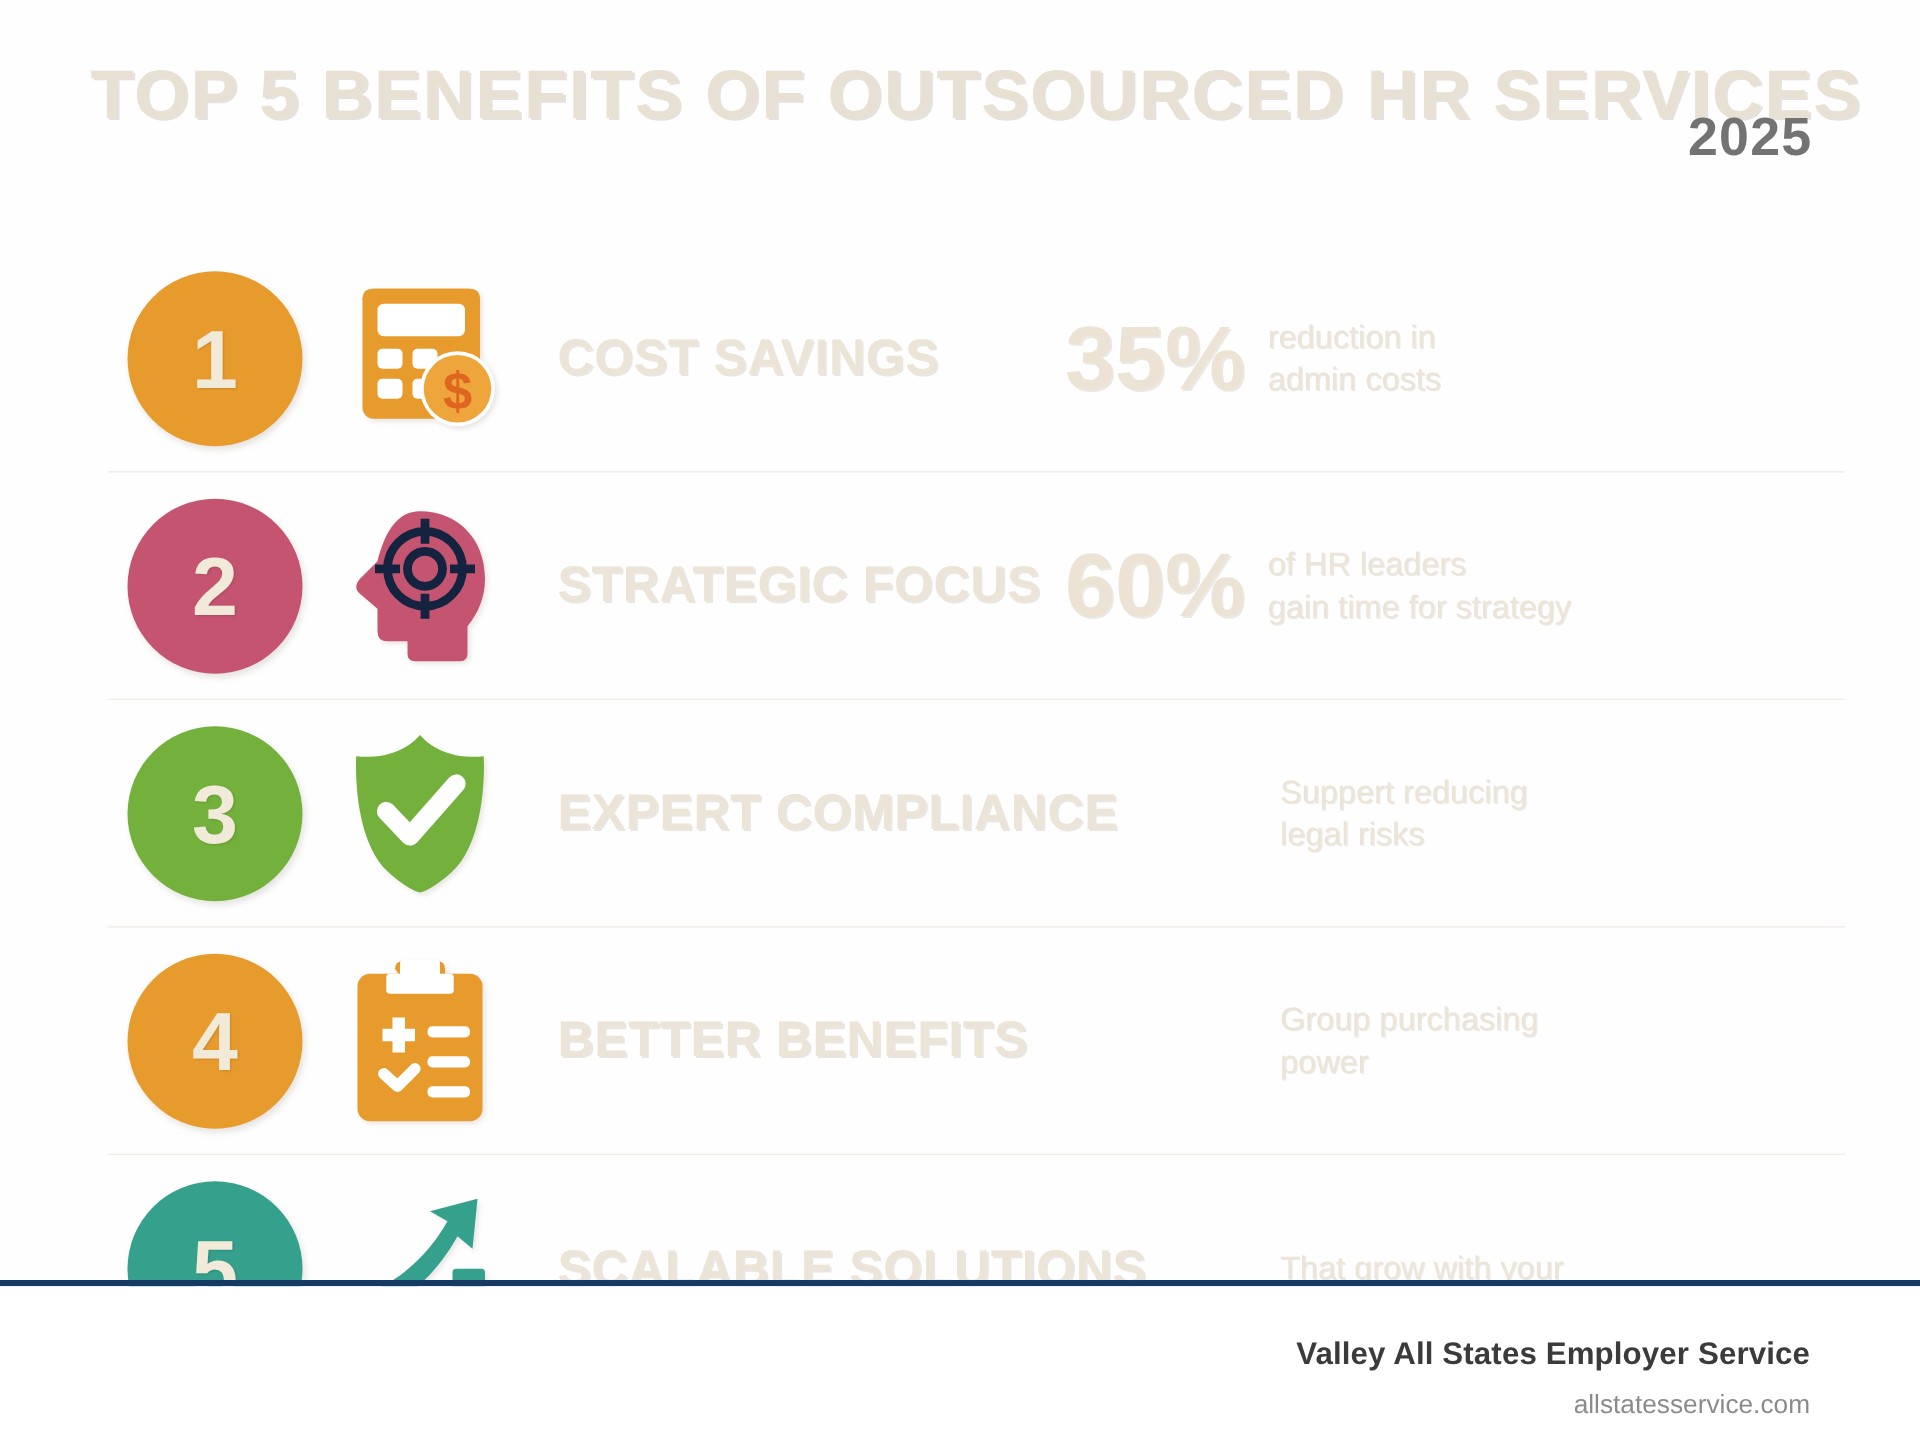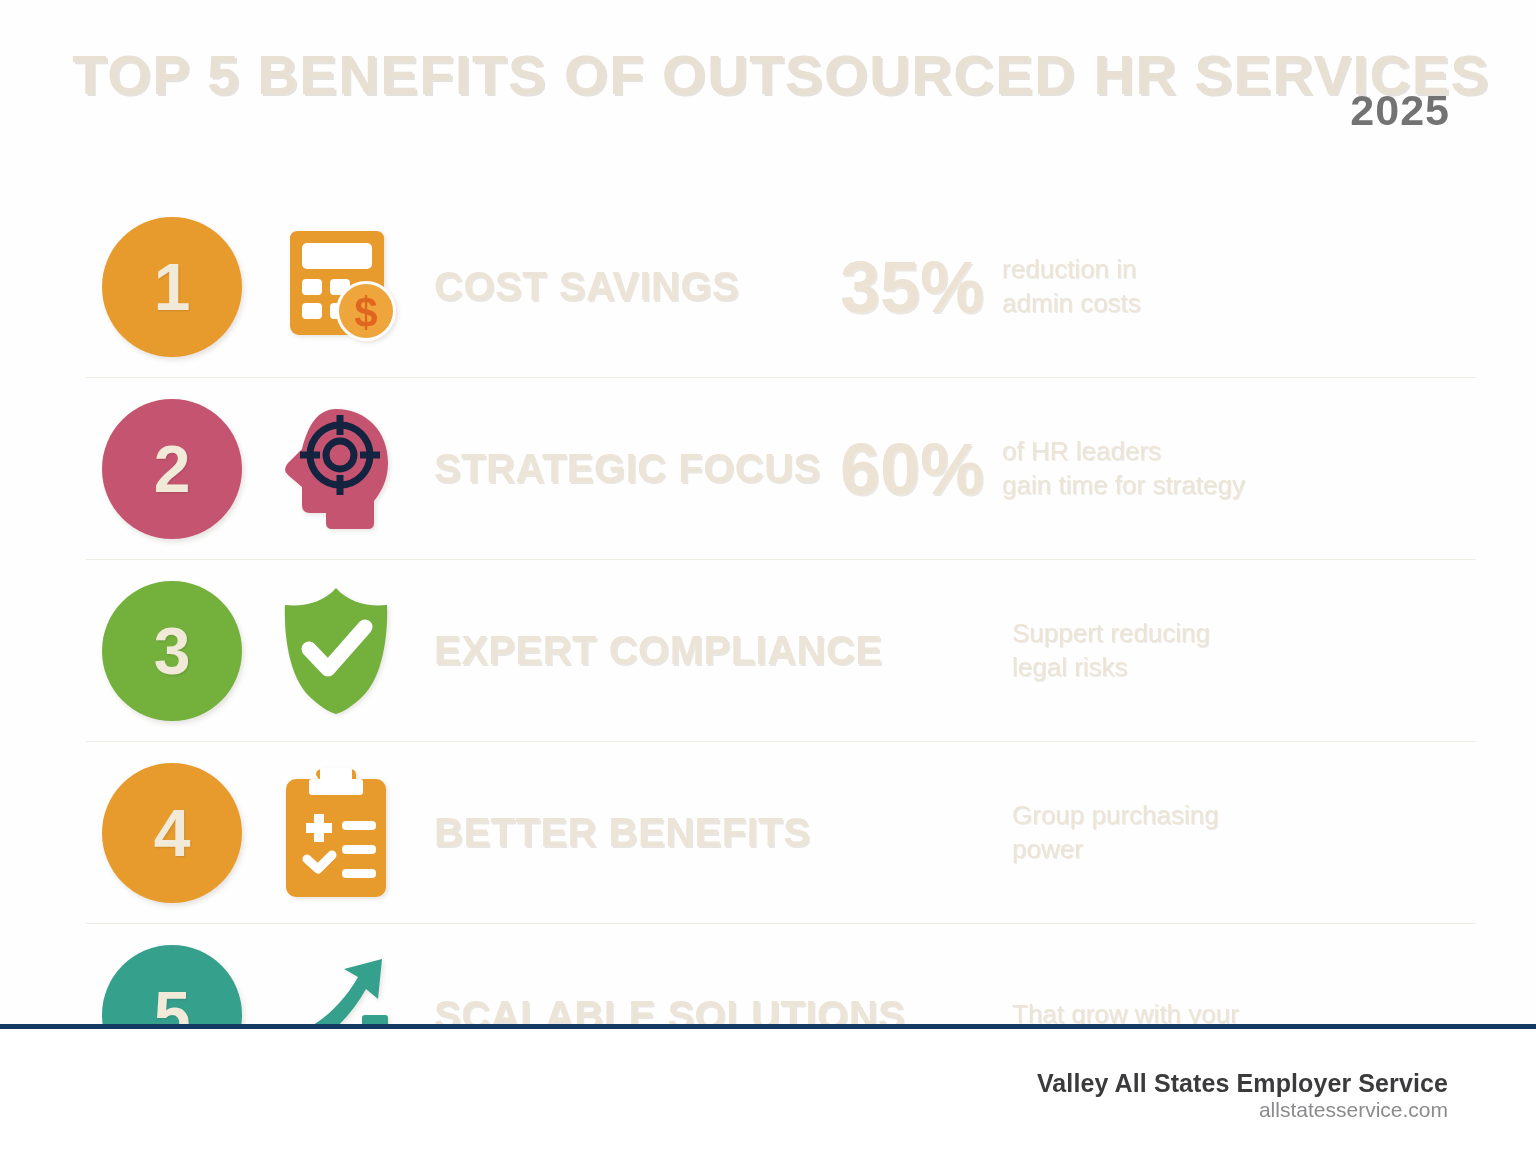--- a/index.html
+++ b/index.html
@@ -84,21 +84,21 @@
     flex:0 0 auto;
     width:140px; height:140px;
     margin-left:24px;
     display:flex; align-items:center; justify-content:center;
   }
   .icon-slot svg { display:block; filter:drop-shadow(2px 2px 2px rgba(140,130,120,0.20)); }
 
   .benefit-label {
     flex:0 0 auto;
     width:400px;
-    margin-left:28px;
+    margin-left:40px;
     font-family:"Liberation Sans Narrow","Liberation Sans",sans-serif;
     font-weight:bold;
     font-size:40px;
     letter-spacing:0.5px;
     color:#ece4d6;
     text-shadow:
        1.5px 1.5px 0 rgba(180,170,155,0.28),
       -1px -1px 0 rgba(255,255,255,0.85);
     white-space:nowrap;
   }
@@ -152,21 +152,21 @@
   }
   .footer-name {
     margin-top:40px;
     font-family:"Liberation Sans","Liberation Sans Narrow",sans-serif;
     font-weight:bold;
     font-size:25px;
     color:#3b3b3d;
     letter-spacing:0.1px;
   }
   .footer-url {
-    margin-top:0;
+    margin-top:14px;
     font-family:"Liberation Sans","Liberation Sans Narrow",sans-serif;
     font-weight:normal;
     font-size:21px;
     color:#8b8b8e;
   }
 </style>
 </head>
 <body>
 
 <div class="poster">

